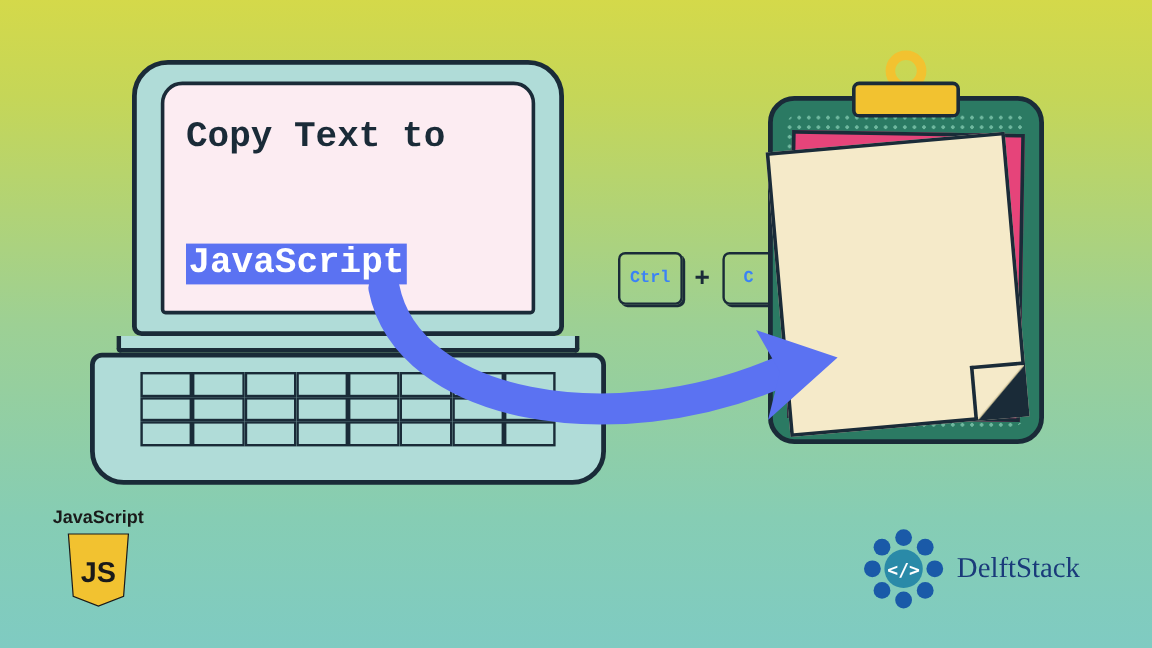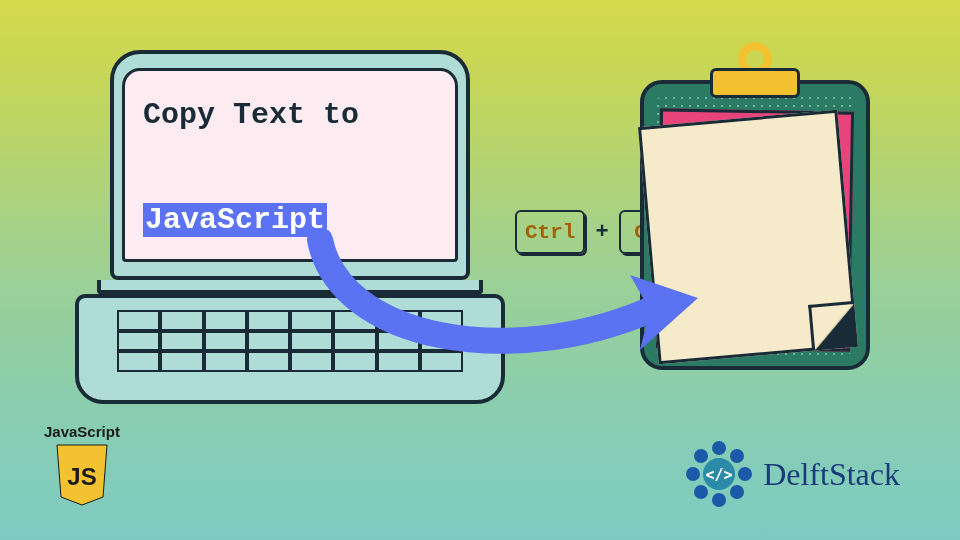--- a/index.html
+++ b/index.html
@@ -19,21 +19,21 @@
   top: 50px;
   width: 390px;
 }
 .laptop-screen-outer {
   width: 360px;
   height: 230px;
   margin: 0 auto;
   background: #b0dcd8;
   border: 4px solid #1a2b38;
   border-radius: 30px 30px 8px 8px;
-  padding: 14px 8px;
+  padding: 14px 20px;
   position: relative;
 }
 .laptop-screen-inner {
   width: 100%;
   height: 100%;
   background: #fcecf2;
   border: 3px solid #1a2b38;
   border-radius: 18px 18px 4px 4px;
   padding: 18px 18px;
 }
@@ -96,22 +96,22 @@
   display: inline-flex;
   align-items: center;
   justify-content: center;
   min-width: 44px;
   height: 44px;
   padding: 16px 8px;
   border: 2.5px solid #1a2b38;
   border-radius: 6px;
   font-family: 'Courier New', monospace;
   font-weight: bold;
-  font-size: 21px;
-  color: #a16207;
+  font-size: 14px;
+  color: #3b82f6;
   box-shadow: 2px 2px 0 #1a2b38;
   background: transparent;
 }
 .plus {
   font-size: 22px;
   font-weight: bold;
   color: #1a2b38;
 }
 
 
@@ -236,21 +236,21 @@
   display: flex;
   align-items: center;
   gap: 8px;
 }
 .brand-mark {
   width: 72px;
   height: 72px;
 }
 .brand-text {
   font-family: Georgia, 'Times New Roman', serif;
-  font-size: 32px;
+  font-size: 24px;
   color: #1a3a7a;
   font-weight: 500;
 }
 </style>
 </head>
 <body>
 
 <div class="laptop">
   <div class="laptop-screen-outer">
     <div class="laptop-screen-inner">

